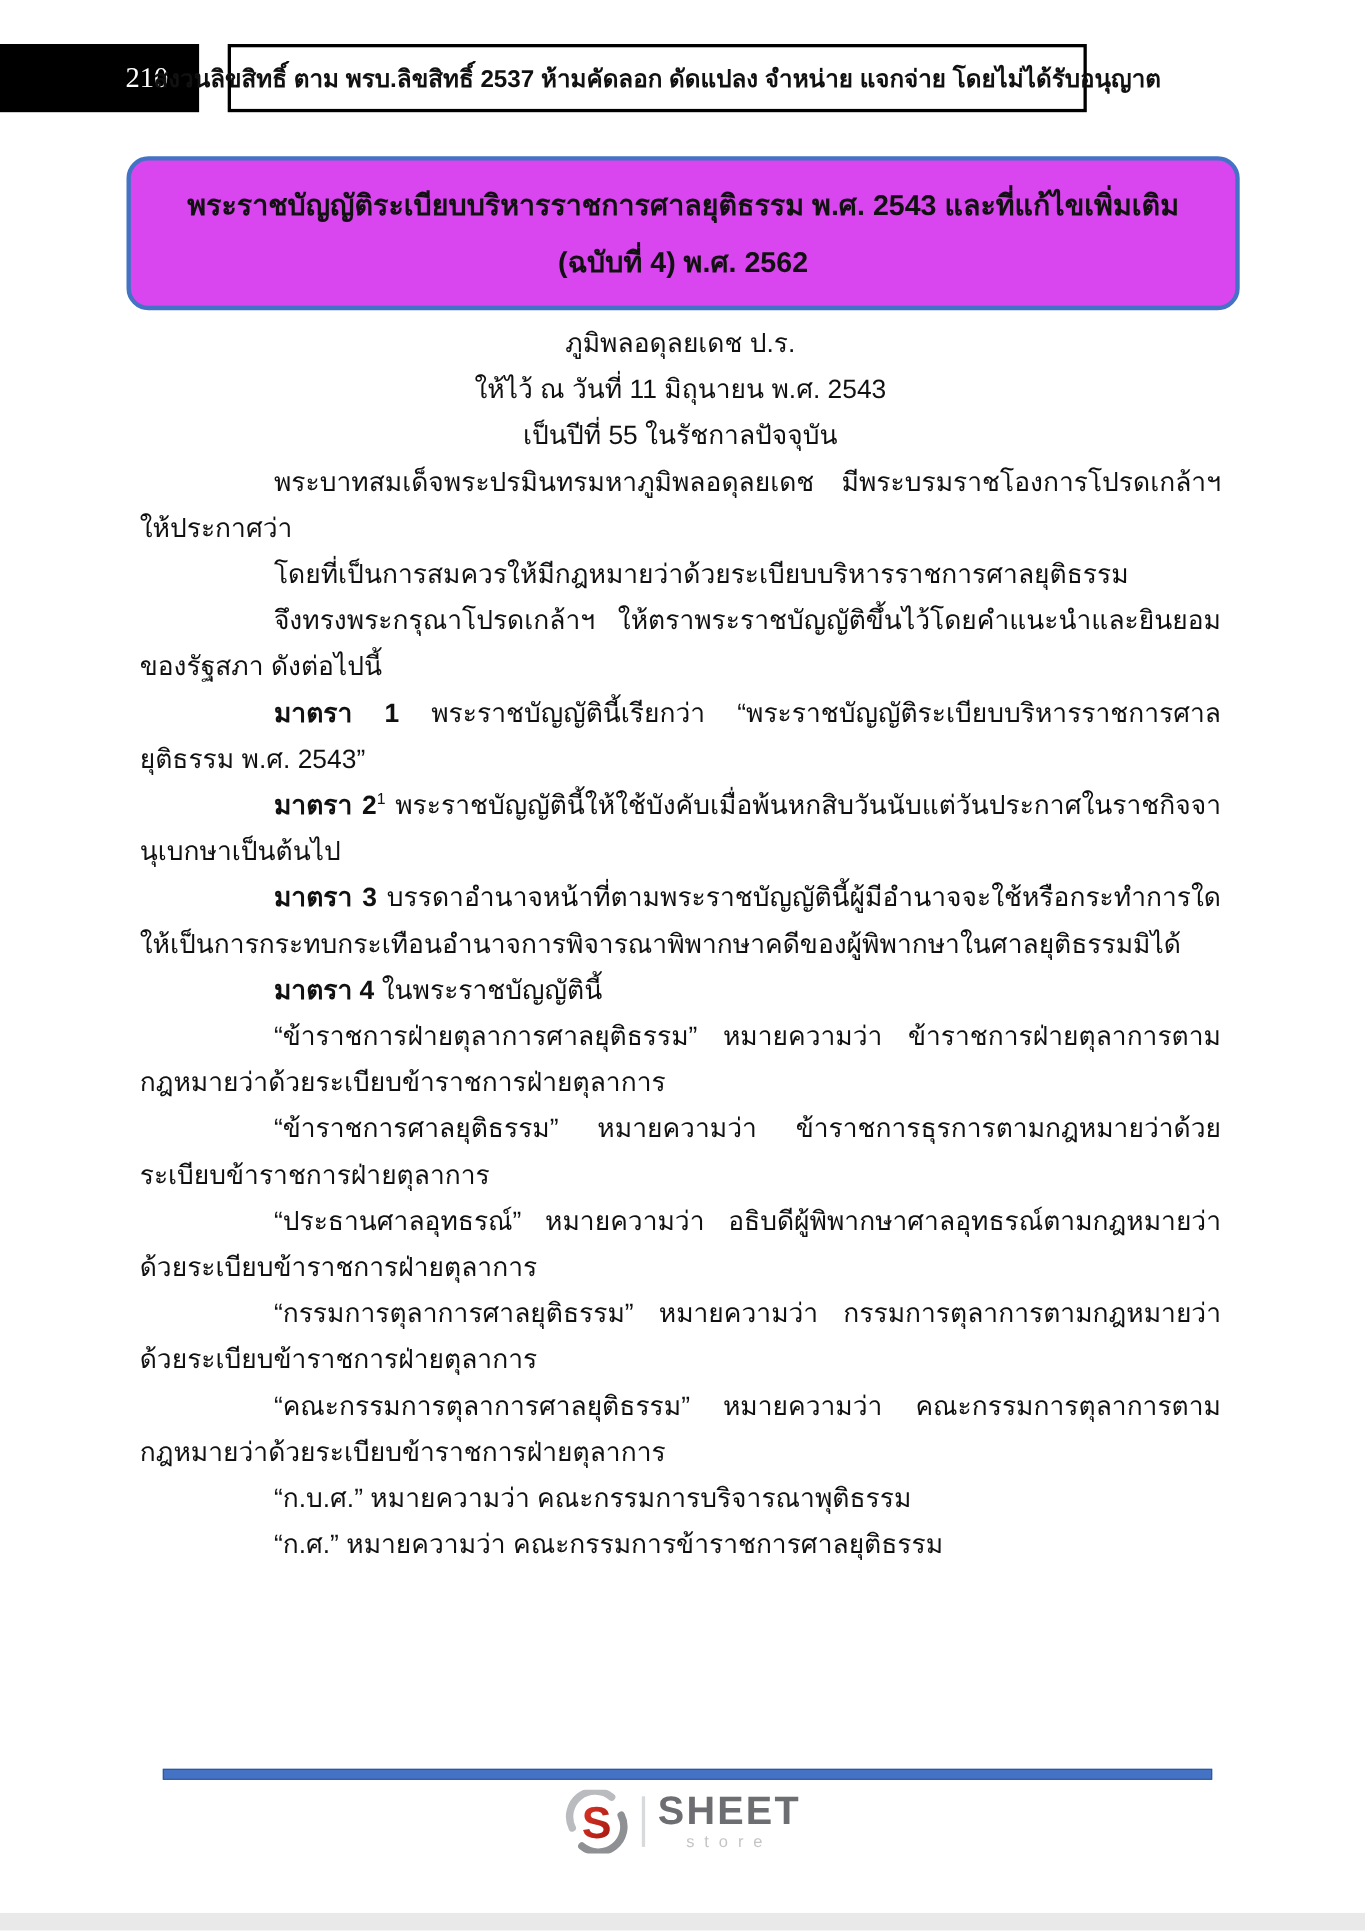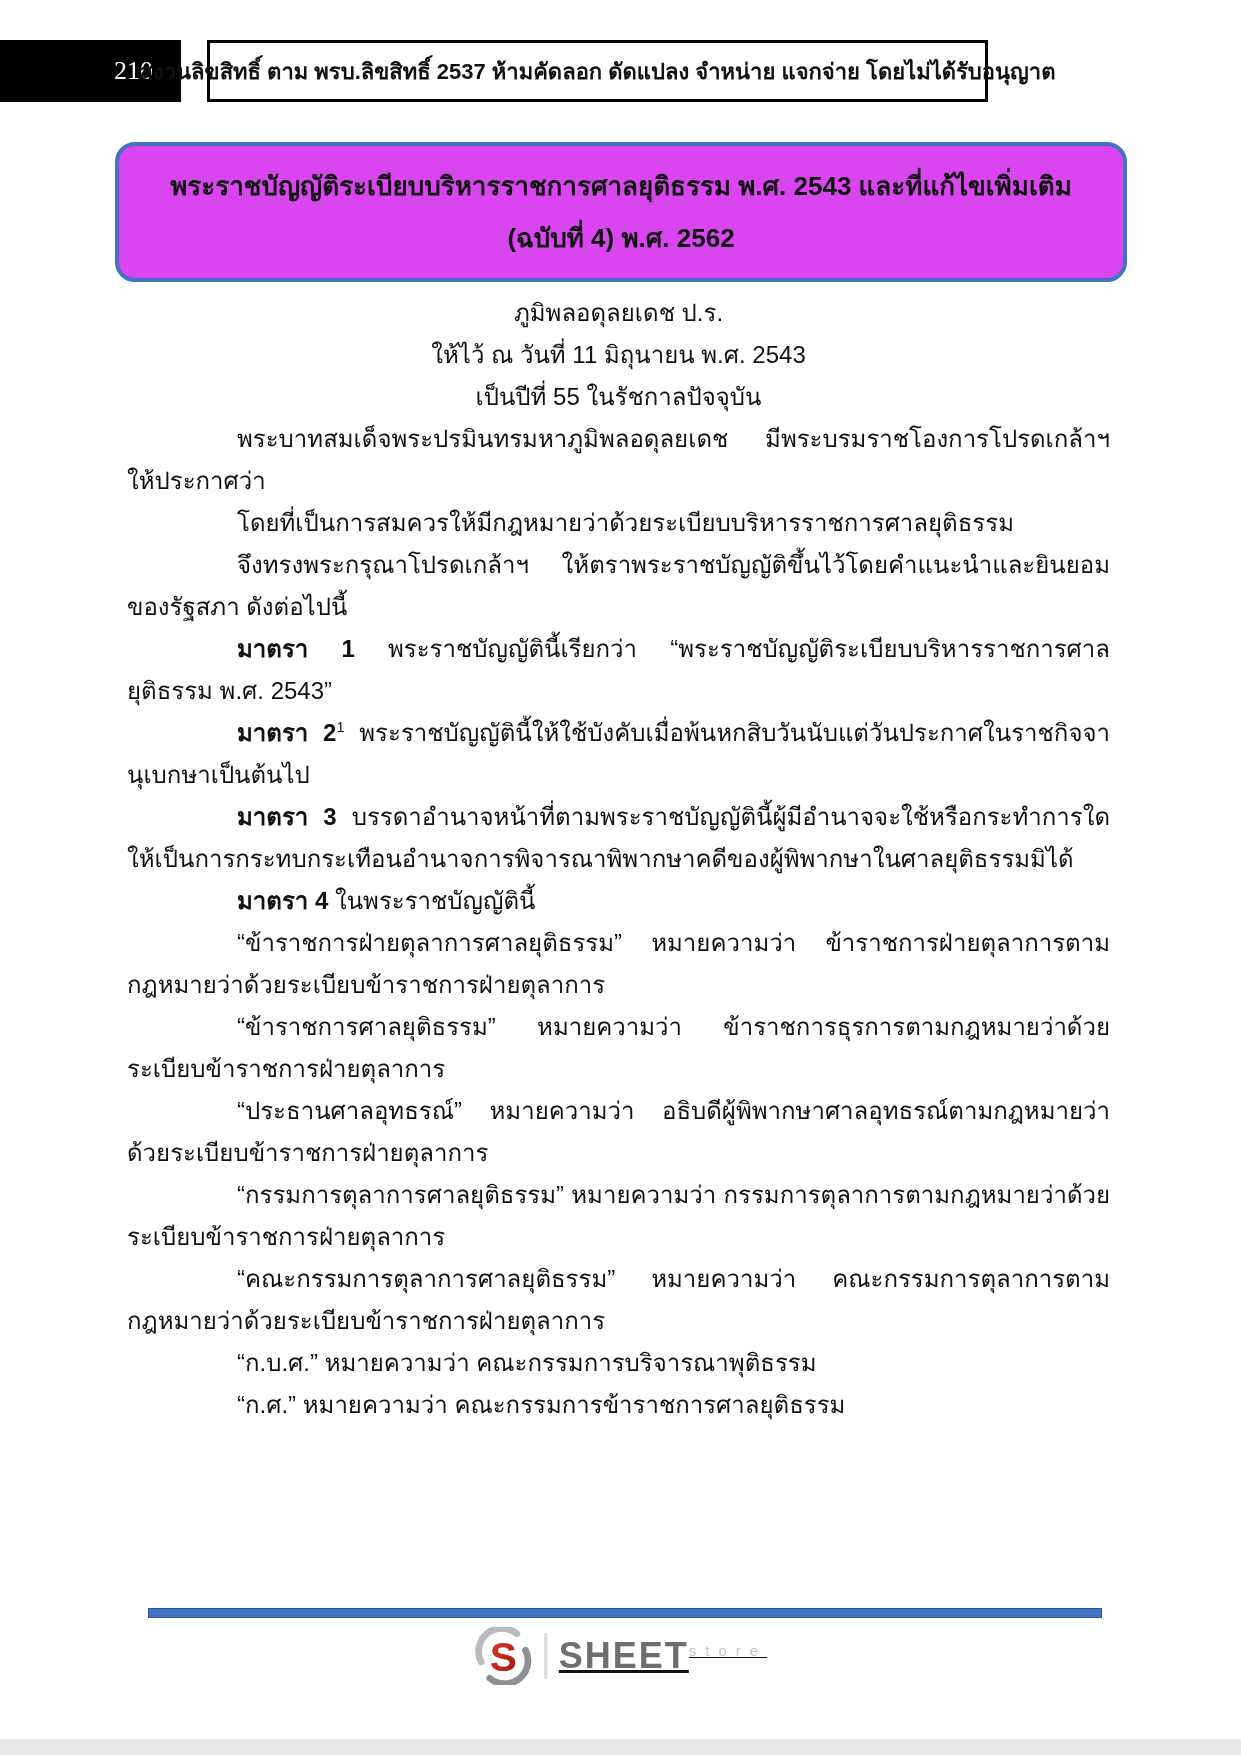--- a/index.html
+++ b/index.html
@@ -37,34 +37,34 @@
   }
   
   .content{
     position:absolute;left:0;top:292px;width:1241px;
     padding:0 131px 0 127px;box-sizing:border-box;
     font-size:24px;line-height:42px;
   }
   .content p{margin:0;}
   p.center{text-align:center;}
   p.para{text-align:justify;text-indent:110px;}
-  .b{font-weight:bold;}
+  .b{font-weight:bold;margin-left:12px;}
   sup{font-size:60%;line-height:0;}
   
   .footer-rule{
     position:absolute;left:148px;top:1608px;width:954px;height:10px;
     background:#4472C4;border:1px solid #2F5597;box-sizing:border-box;
   }
   .logo{
     position:absolute;top:1627px;left:50%;transform:translateX(-50%);
     display:flex;align-items:center;gap:12px;
   }
   .logo-icon{width:58px;height:58px;display:block;}
   .logo-divider{width:3px;height:46px;background:#d8d9db;}
-  .logo-text{display:flex;flex-direction:row;text-decoration:underline;}
+  .logo-text{display:flex;flex-direction:column;}
   .logo-brand{
     font-size:36px;font-weight:bold;color:#6d6e71;
     letter-spacing:2px;line-height:34px;
     font-family:"Liberation Sans","DejaVu Sans",sans-serif;
   }
   .logo-sub{
     font-size:15px;color:#c3c5c7;letter-spacing:9px;margin-top:3px;text-align:center;
   }
 </style>
 </head>

